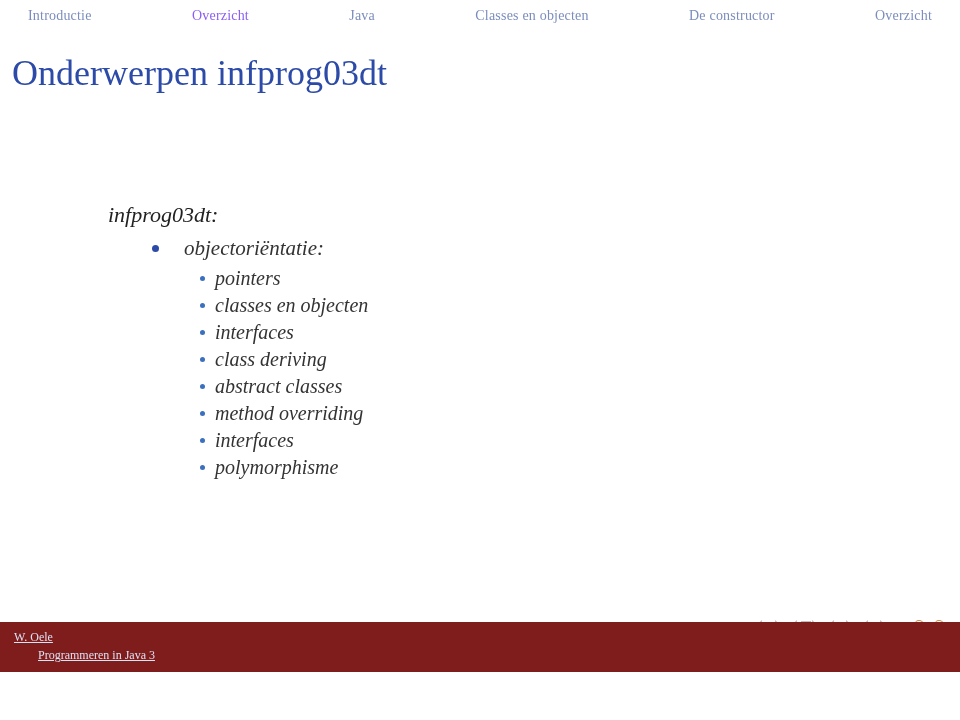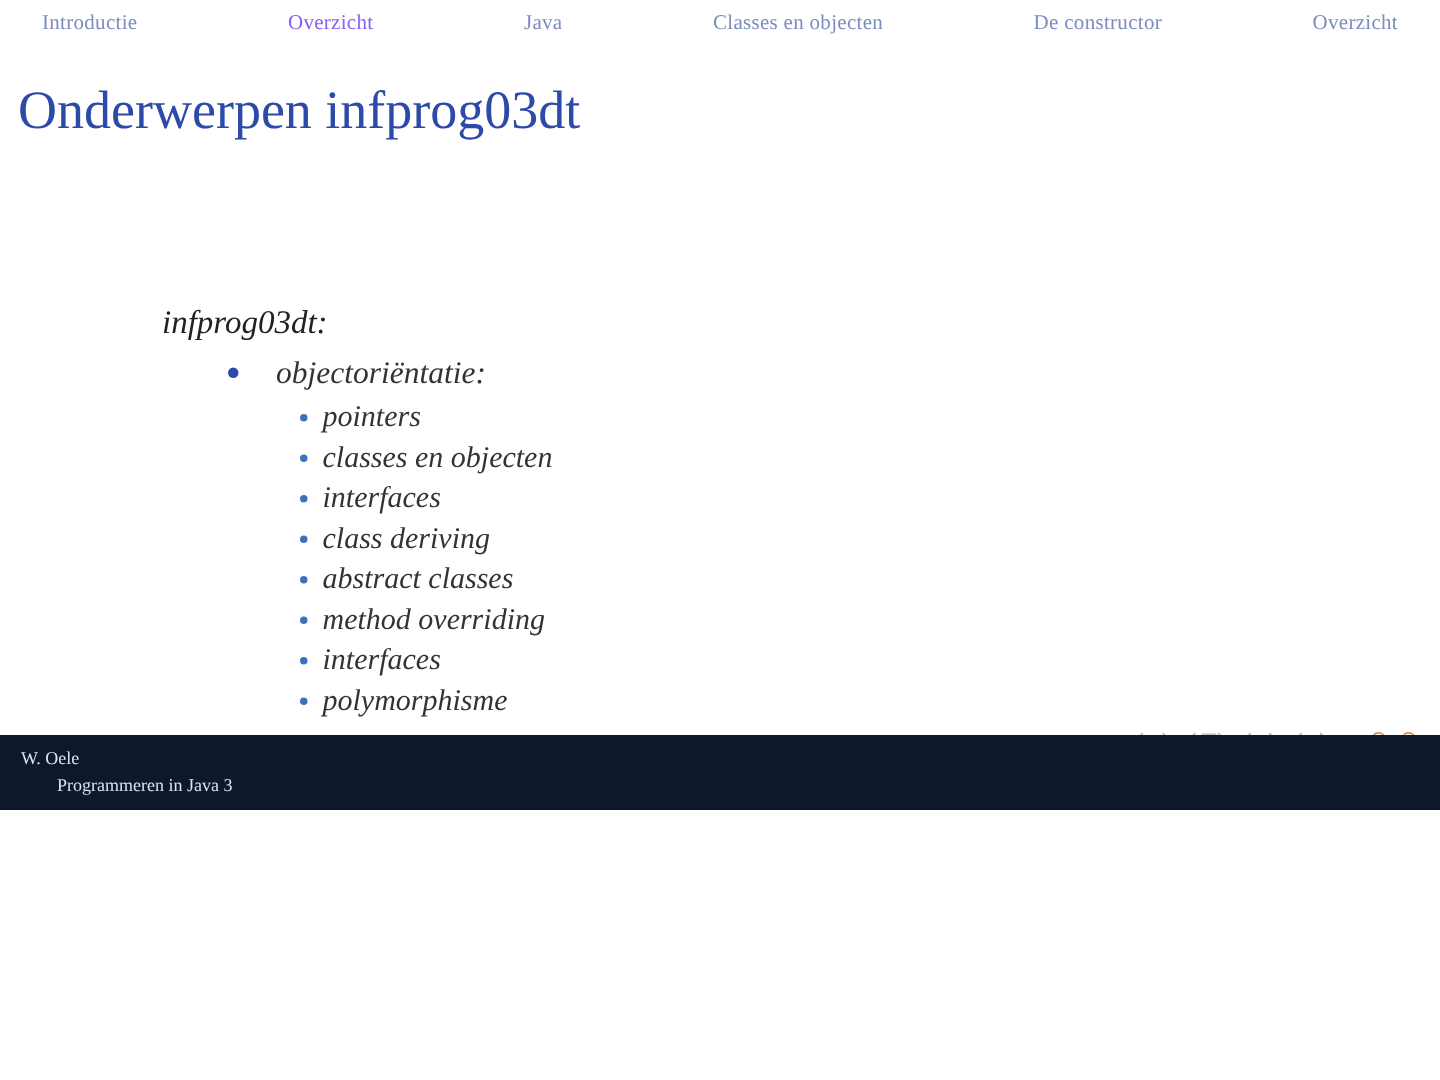--- a/index.html
+++ b/index.html
@@ -1,30 +1,30 @@
 <!DOCTYPE html>
 <html><head>
 <meta charset="utf-8">
 <style>
   * { margin: 0; padding: 0; box-sizing: border-box; }
   html, body { width: 960px; height: 720px; font-family: Georgia, 'Times New Roman', serif; background: #fff; overflow: hidden; }
-  .slide { width: 960px; height: 540px; position: relative; display: flex; flex-direction: column; }
+  .slide { width: 960px; height: 672px; position: relative; display: flex; flex-direction: column; }
 
   .navbar { display: flex; justify-content: space-between; padding: 8px 28px 6px 28px; font-size: 14px; }
   .nav-item { color: #7a8dbd; font-weight: 300; letter-spacing: 0.2px; cursor: pointer; }
   .nav-item.active { color: #8b5cf6; }
 
   .content { flex: 1; padding: 84px 70px 0 108px; color: #333; font-size: 22px; font-weight: 300; font-style: italic; }
   .lvl1 { margin-bottom: 8px; font-size: 22px; color: #222; }
   .lvl2 { margin-left: 44px; margin-bottom: 6px; display: flex; align-items: center; gap: 25px; font-size: 21px; }
   .lvl3 { margin-left: 92px; margin-bottom: 4px; display: flex; align-items: center; gap: 10px; font-size: 20px; text-align: right; }
   .bullet2 { width: 7px; height: 7px; background: #2c4aa8; border-radius: 50%; flex: 0 0 auto; }
   .bullet3 { width: 5px; height: 5px; background: #3b6fbf; border-radius: 50%; flex: 0 0 auto; }
 
-  .footer { position: absolute; bottom: 0; left: 0; right: 0; background: #0f172a; color: #dbe3f5; font-size: 12px; padding: 6px 14px 8px 14px; line-height: 1.5; }
+  .footer { position: absolute; bottom: 0; left: 0; right: 0; background: #7f1d1d; color: #dbe3f5; font-size: 12px; padding: 6px 14px 8px 14px; line-height: 1.5; text-decoration: underline; }
   .footer .author { display: block; }
   .footer .course { display: block; margin-left: 24px; }
 
   .nav-icons { position: absolute; right: 16px; bottom: 42px; display: flex; align-items: center; gap: 10px; color: #b9b9b9; font-size: 13px; }
   .nav-icons .grp { display: inline-flex; align-items: center; gap: 2px; }
   .tri-l, .tri-r { width: 0; height: 0; display: inline-block; }
   .tri-l { border-top: 5px solid transparent; border-bottom: 5px solid transparent; border-right: 6px solid #bfbfbf; }
   .tri-r { border-top: 5px solid transparent; border-bottom: 5px solid transparent; border-left: 6px solid #bfbfbf; }
   .frame-ic { width: 9px; height: 7px; border: 1px solid #bfbfbf; display: inline-block; }
   .dbl-frame { position: relative; width: 11px; height: 9px; display: inline-block; }

